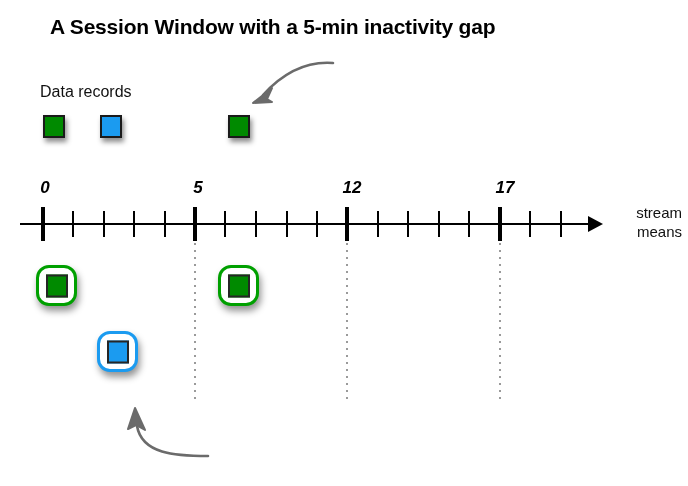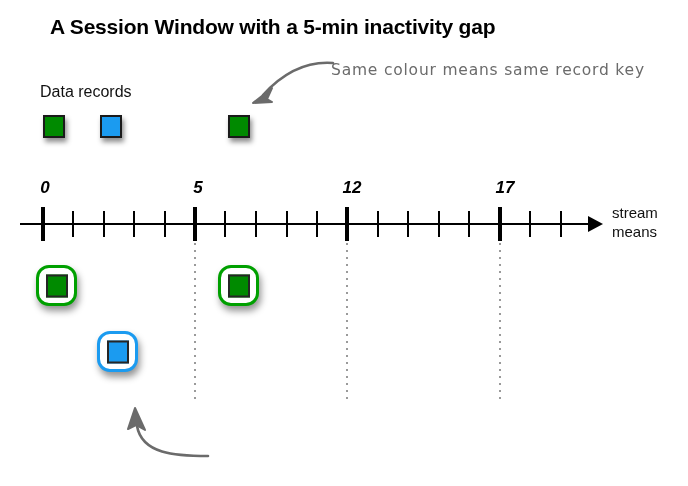--- a/index.html
+++ b/index.html
@@ -43,21 +43,21 @@
   }
   #data-records-label { left: 40px; top: 83px; }
 
   .stream-time {
     position: absolute;
     left: 612px;
     top: 203px;
     width: 70px;
     font-size: 15px;
     color: #111111;
-    text-align: left;
+    text-align: right;
     line-height: 19px;
   }
   .stream-time span { display: block; }
 
   
   .hand {
     position: absolute;
     font-family: "DejaVu Sans", sans-serif;
     font-size: 15.5px;
     color: #6b6b6b;
@@ -173,21 +173,20 @@
   #arrow-top    { left: 245px; top: 55px;  width: 95px;  height: 55px; }
   #arrow-bottom { left: 120px; top: 400px; width: 95px;  height: 70px; }
 </style>
 </head>
 <body>
 
 <div id="stage">
 
   <div class="title">A Session Window with a 5-min inactivity gap</div>
 
-  <div class="hand" id="note-colour">Same colour means same record key</div>
 
   <svg id="arrow-top" viewBox="0 0 95 55">
     <path d="M 88 8 C 62 6, 38 18, 18 40" fill="none" stroke="#6b6b6b" stroke-width="2.6" stroke-linecap="round"></path>
     <path d="M 8 48 L 27 33 L 22 44 L 27 47 Z" fill="#6b6b6b" stroke="#6b6b6b" stroke-width="2" stroke-linejoin="round"></path>
   </svg>
 
   <div class="plain-label" id="data-records-label">Data records</div>
 
   <div class="record-sq rec-green" id="record-1"></div>
   <div class="record-sq rec-blue" id="record-2"></div>

